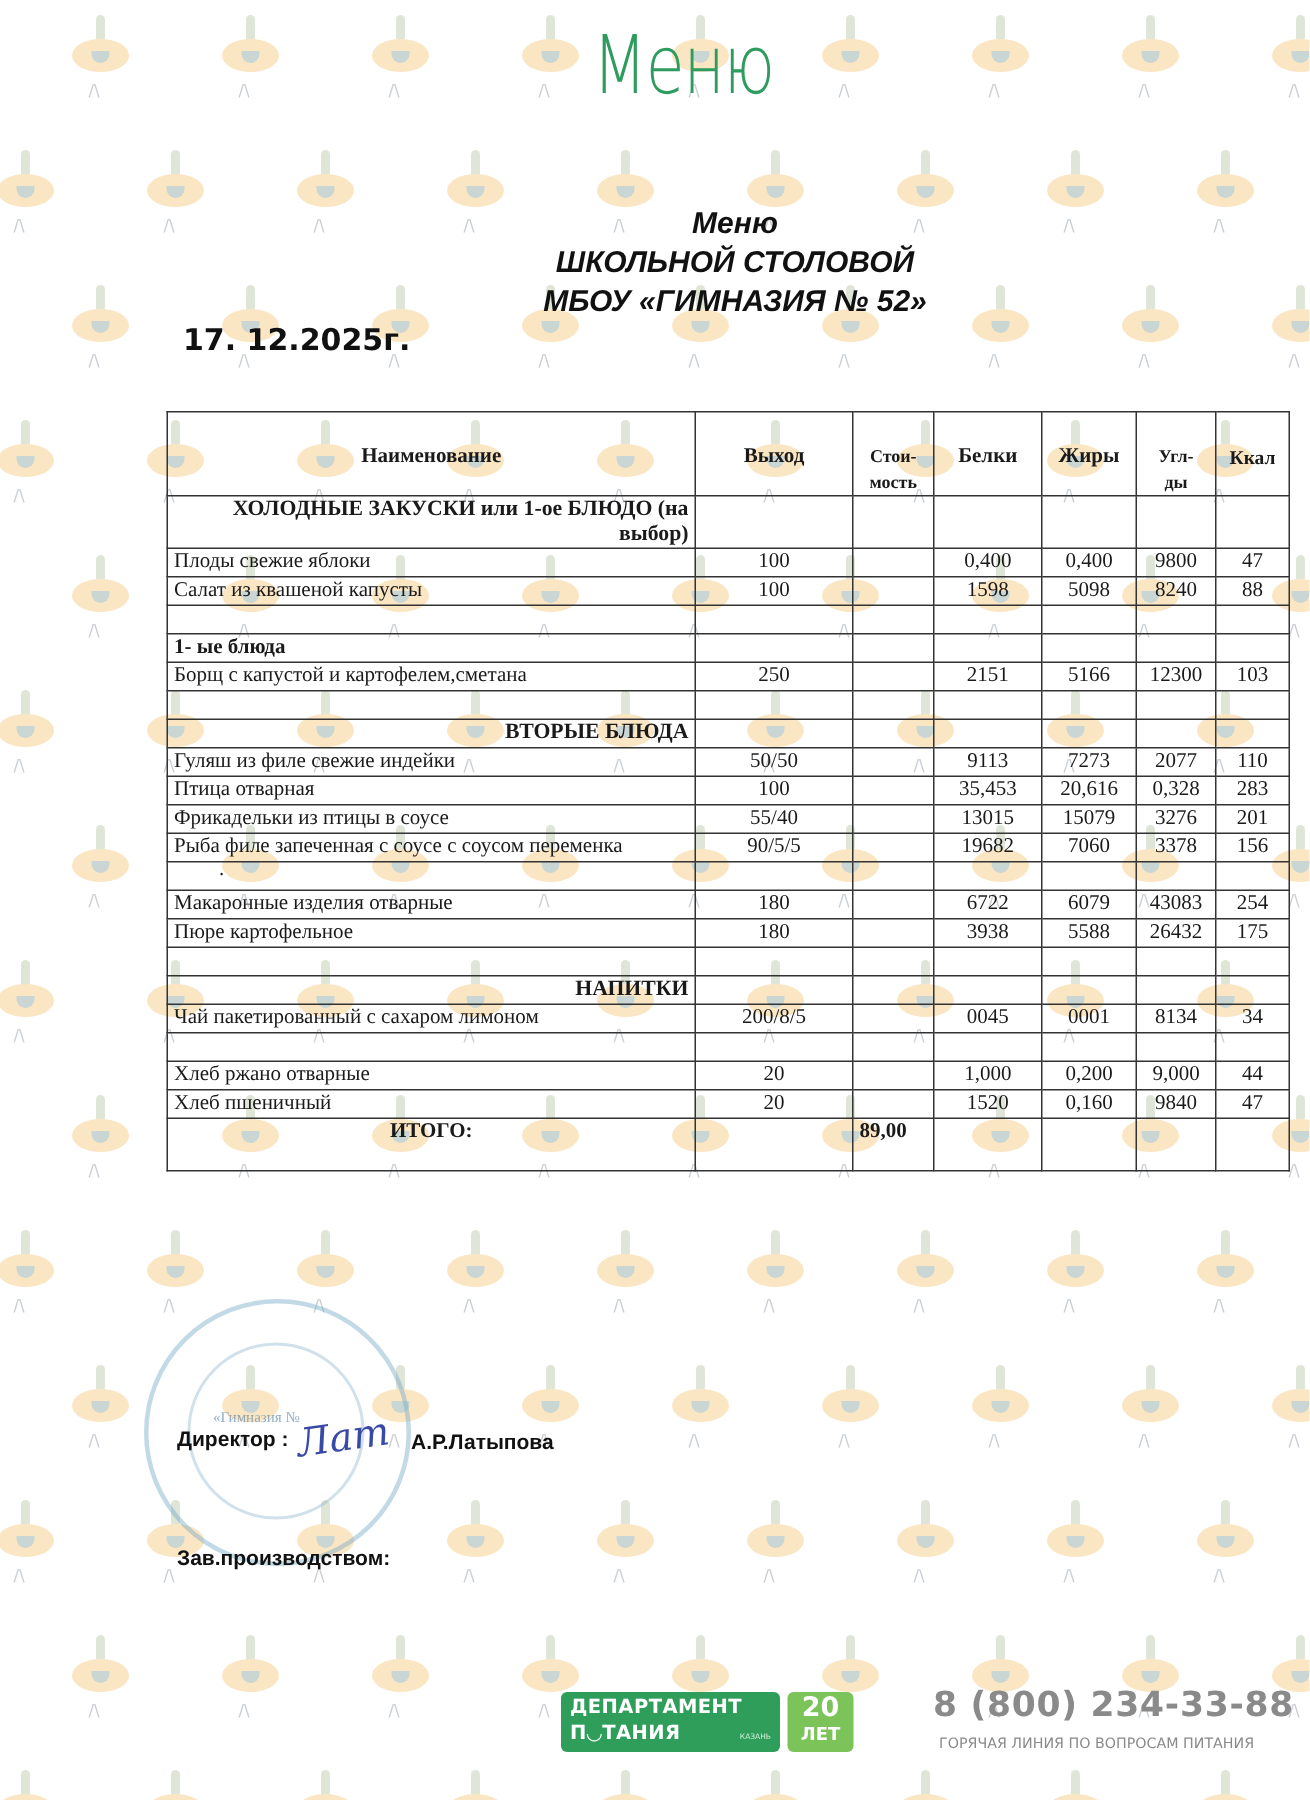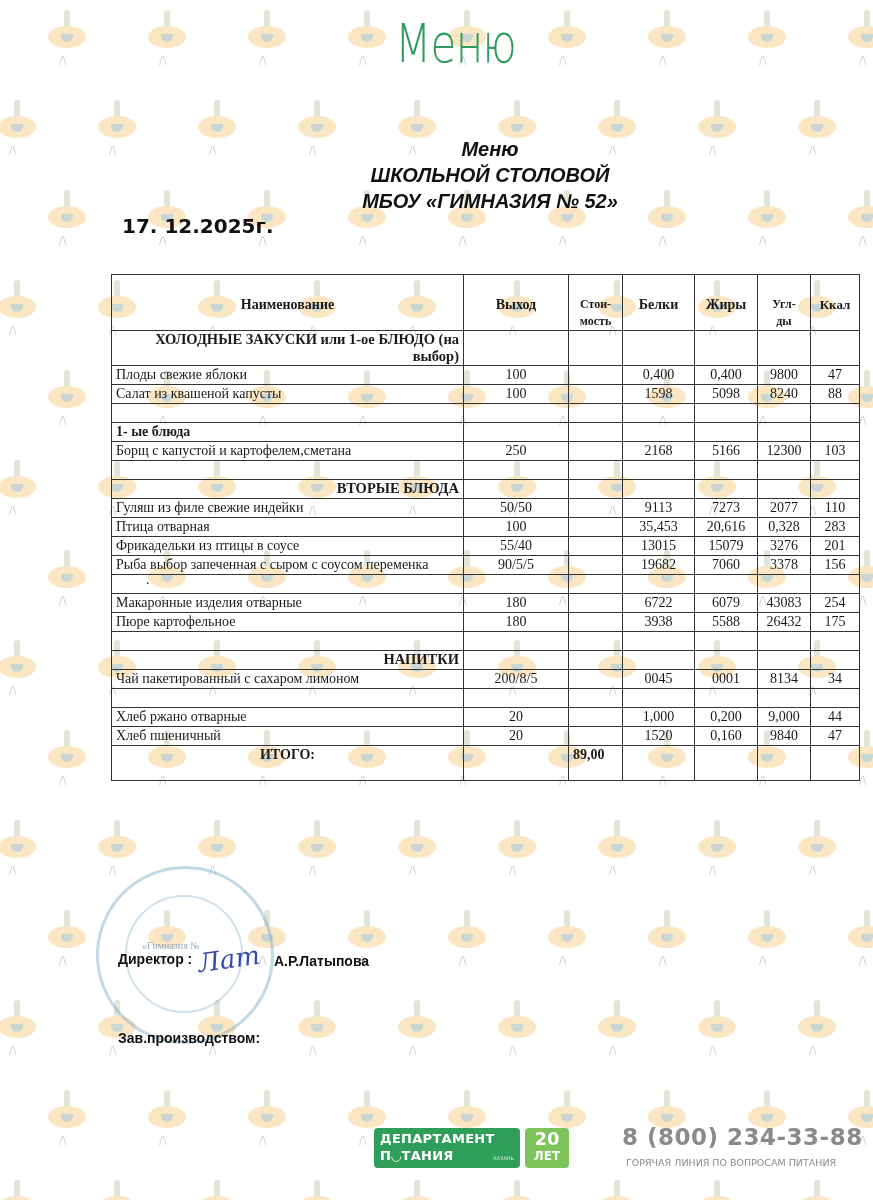--- a/index.html
+++ b/index.html
@@ -909,21 +909,21 @@
           <td></td>
           <td></td>
           <td></td>
           <td></td>
           <td></td>
     </tr>
     <tr>
       <td>Борщ с капустой и картофелем,сметана</td>
       <td class="num">250</td>
       <td class="num"></td>
-      <td class="num">2168</td>
+      <td class="num">2151</td>
       <td class="num">5166</td>
       <td class="num">12300</td>
       <td class="num">103</td>
     </tr>
     <tr class="gap">
           <td></td>
           <td></td>
           <td></td>
           <td></td>
           <td></td>
@@ -961,21 +961,21 @@
     <tr>
       <td>Фрикадельки  из птицы в соусе</td>
       <td class="num">55/40</td>
       <td class="num"></td>
       <td class="num">13015</td>
       <td class="num">15079</td>
       <td class="num">3276</td>
       <td class="num">201</td>
     </tr>
     <tr>
-      <td>Рыба выбор запеченная с сыром с соусом переменка</td>
+      <td>Рыба филе запеченная с соусе с соусом переменка</td>
       <td class="num">90/5/5</td>
       <td class="num"></td>
       <td class="num">19682</td>
       <td class="num">7060</td>
       <td class="num">3378</td>
       <td class="num">156</td>
     </tr>
     <tr class="gap">
       <td style="padding-left:34px;line-height:10px">.</td>
       <td></td>

